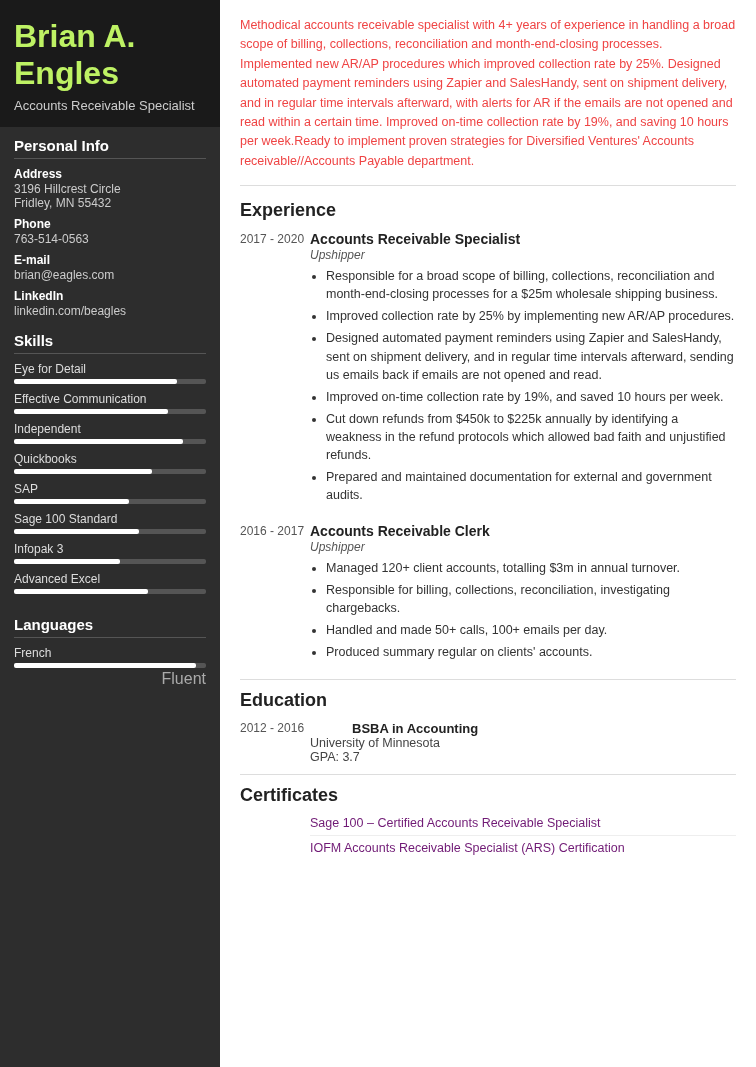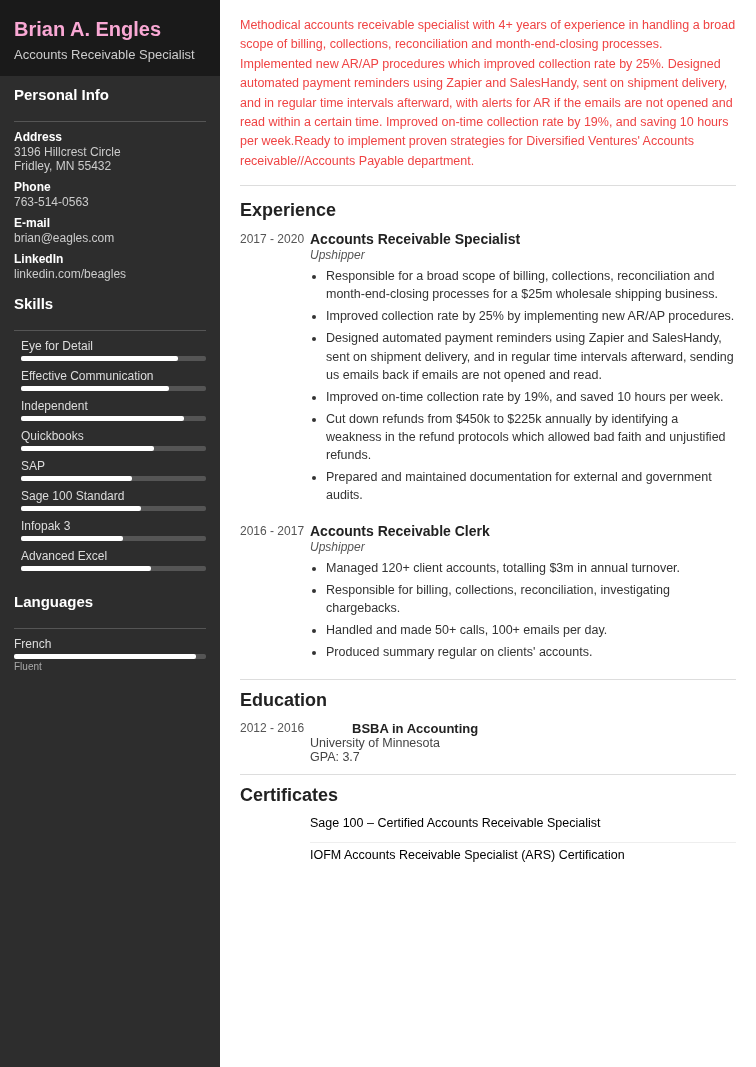--- a/index.html
+++ b/index.html
@@ -23,57 +23,56 @@
       background: #2d2d2d;
       color: #fff;
       padding: 0;
       flex-shrink: 0;
     }
     .sidebar-name {
       background: #1a1a1a;
       padding: 18px 14px 14px 14px;
     }
     .sidebar-name h1 {
-      font-size: 20px;
+      font-size: 32px;
       font-weight: bold;
       line-height: 1.15;
-      color: #f9a8d4;
+      color: #bef264;
       margin-bottom: 6px;
     }
     .sidebar-name .title {
       font-size: 13px;
       color: #ccc;
       font-weight: normal;
     }
     .sidebar-section {
       padding: 10px 14px 4px 14px;
     }
     .sidebar-section-title {
       font-size: 15px;
       font-weight: bold;
       color: #fff;
       border-bottom: 1px solid #555;
-      padding-bottom: 18px;
+      padding-bottom: 4px;
       margin-bottom: 8px;
     }
     .info-label {
       font-weight: bold;
       font-size: 12px;
       color: #fff;
       margin-top: 7px;
       margin-bottom: 1px;
     }
     .info-value {
       font-size: 12px;
       color: #ccc;
     }
     
     .skill-item {
       margin-bottom: 8px;
-      margin-left: 7px;
     }
     .skill-name {
       font-size: 12px;
       color: #ddd;
       margin-bottom: 3px;
     }
     .skill-bar-bg {
       background: #555;
       height: 5px;
       width: 100%;
@@ -98,23 +97,23 @@
       width: 100%;
       border-radius: 2px;
       margin-bottom: 2px;
     }
     .lang-bar-fill {
       background: #fff;
       height: 5px;
       border-radius: 2px;
     }
     .lang-level {
-      font-size: 10px;
+      font-size: 16px;
       color: #aaa;
-      text-align: left;
+      text-align: right;
     }
 
     
     .main {
       flex: 1;
       padding: 16px 20px 20px 20px;
       background: #fff;
     }
     .summary {
       font-size: 12.5px;
@@ -197,24 +196,24 @@
     }
     .edu-gpa {
       font-size: 12.5px;
       color: #444;
     }
     .cert-block {
       padding-left: 70px;
     }
     .cert-item {
       font-size: 12.5px;
-      color: #000000;
+      color: #701a75;
       margin-bottom: 5px;
       border-bottom: 1px solid #eee;
-      padding-bottom: 12px;
+      padding-bottom: 5px;
     }
     .cert-item:last-child {
       border-bottom: none;
     }
   </style>
 </head>
 <body>
 
 <div class="resume">
 

